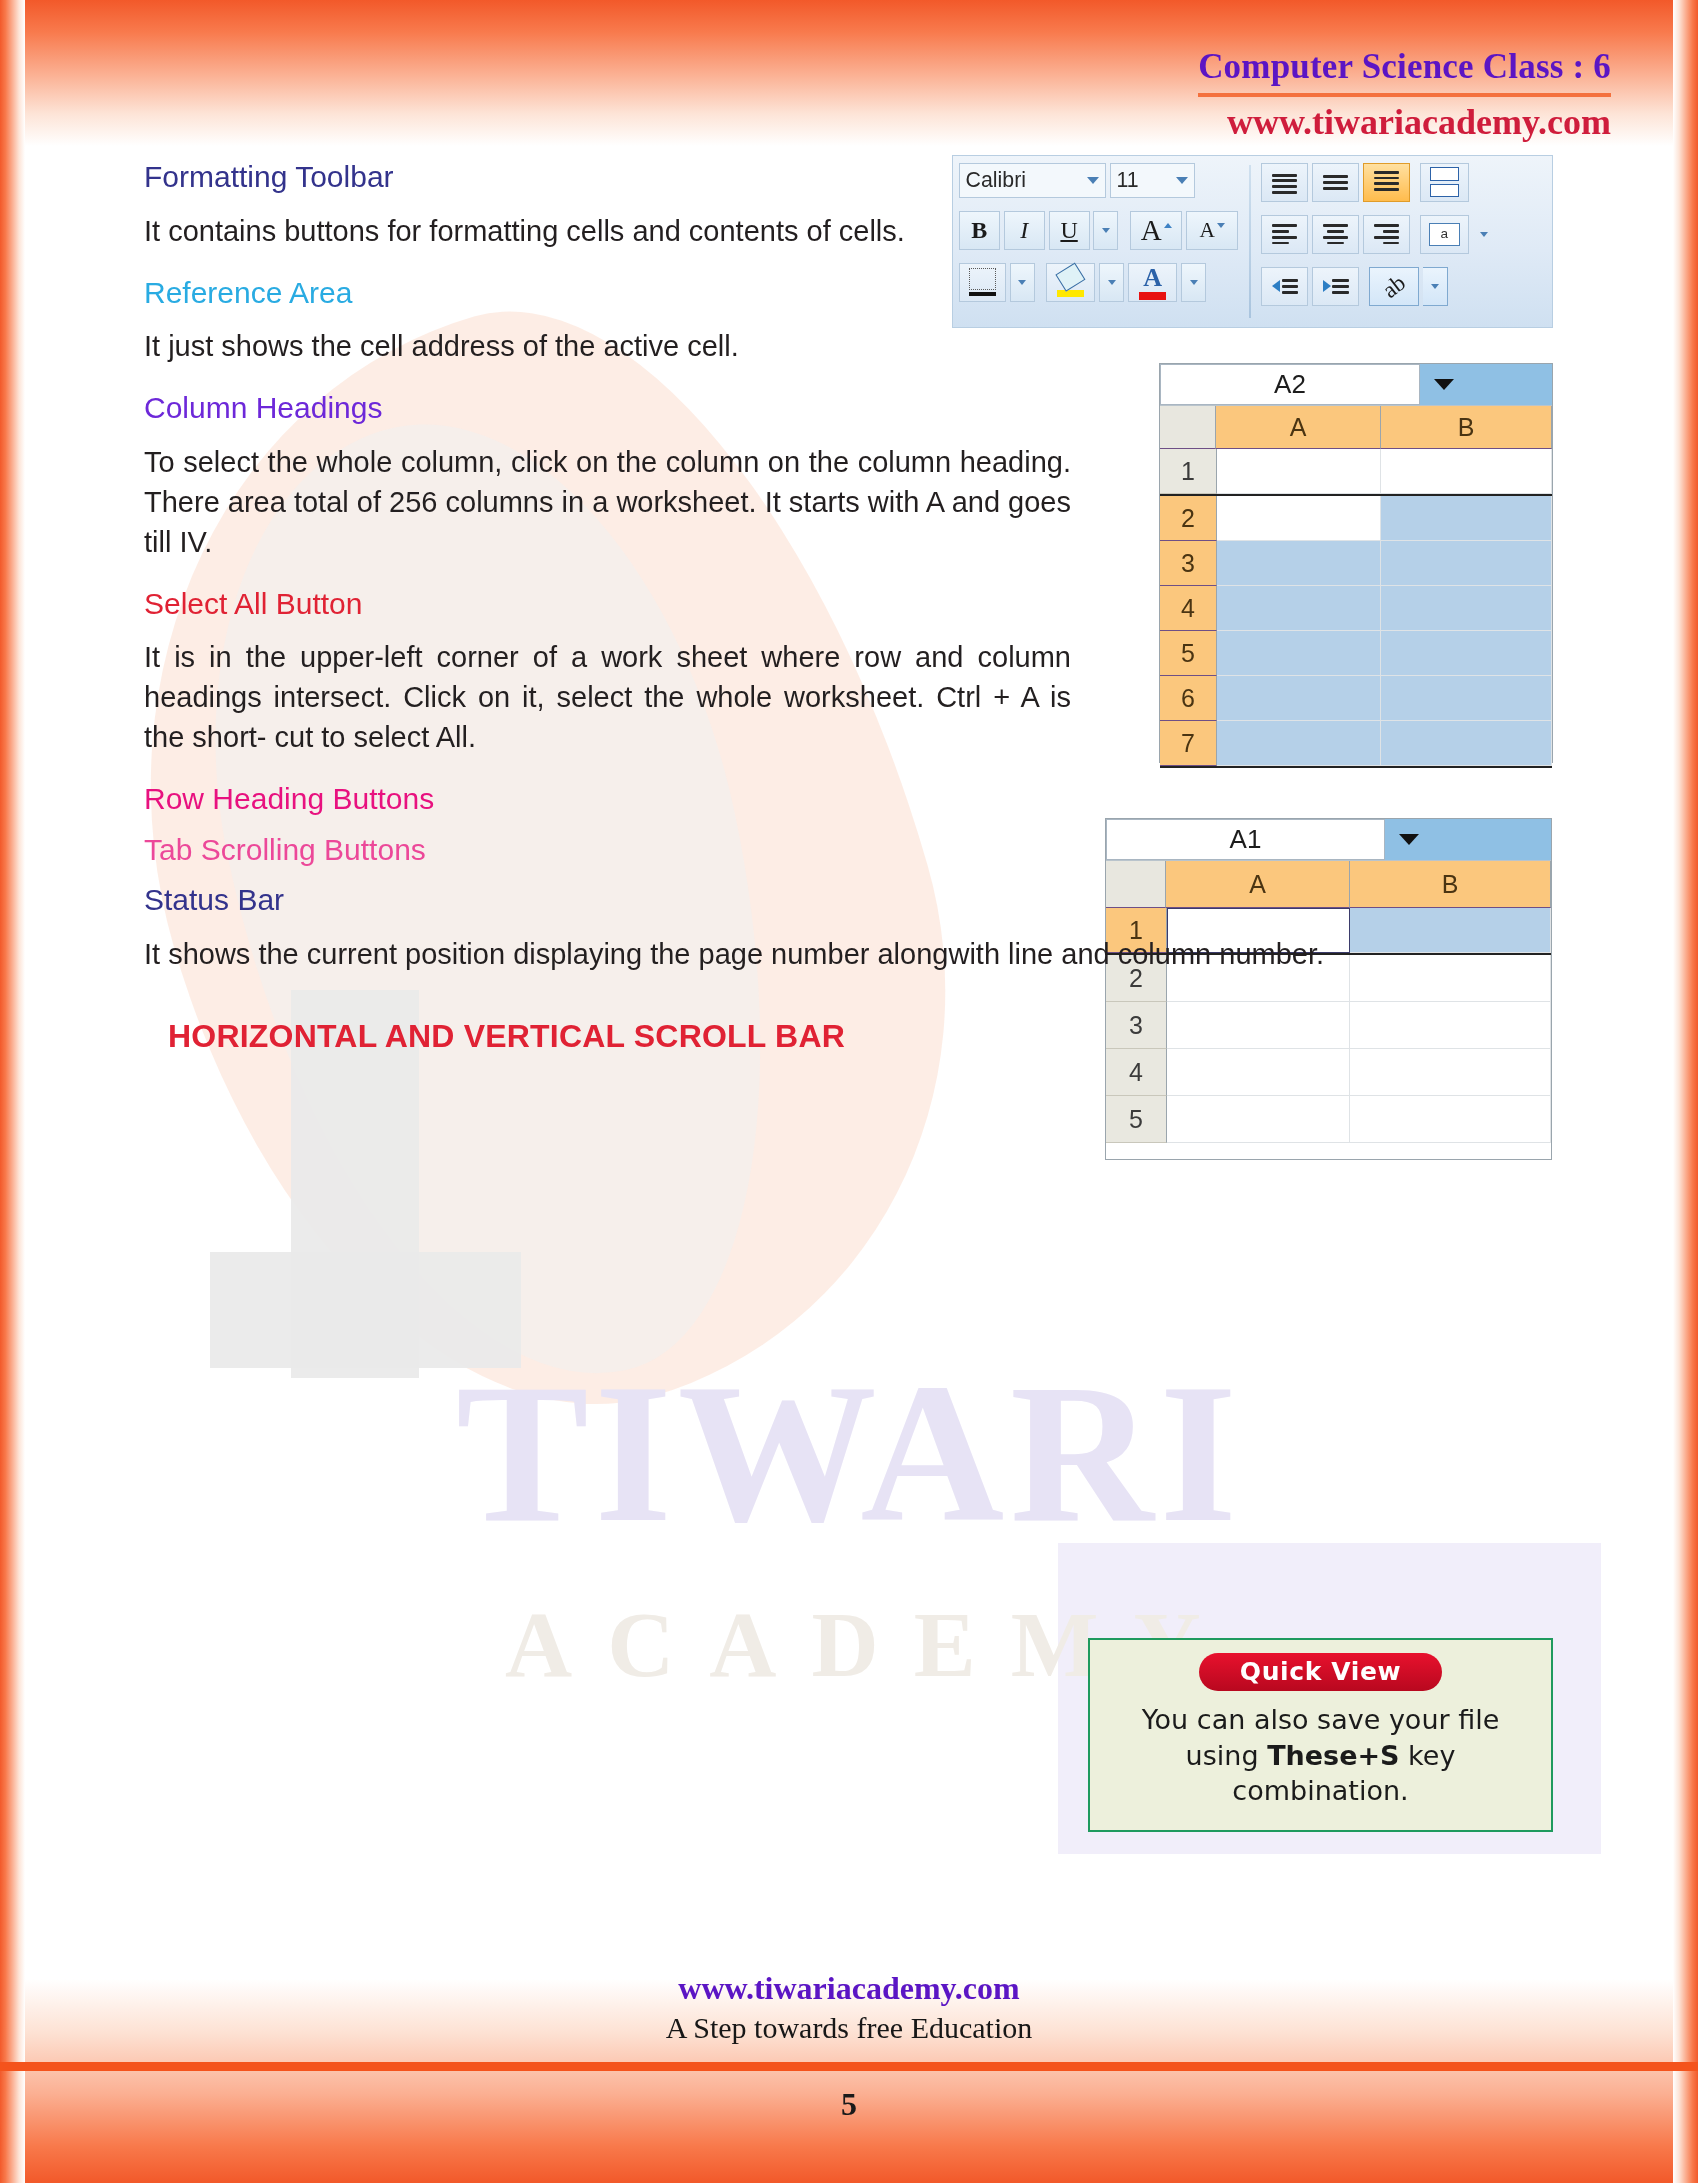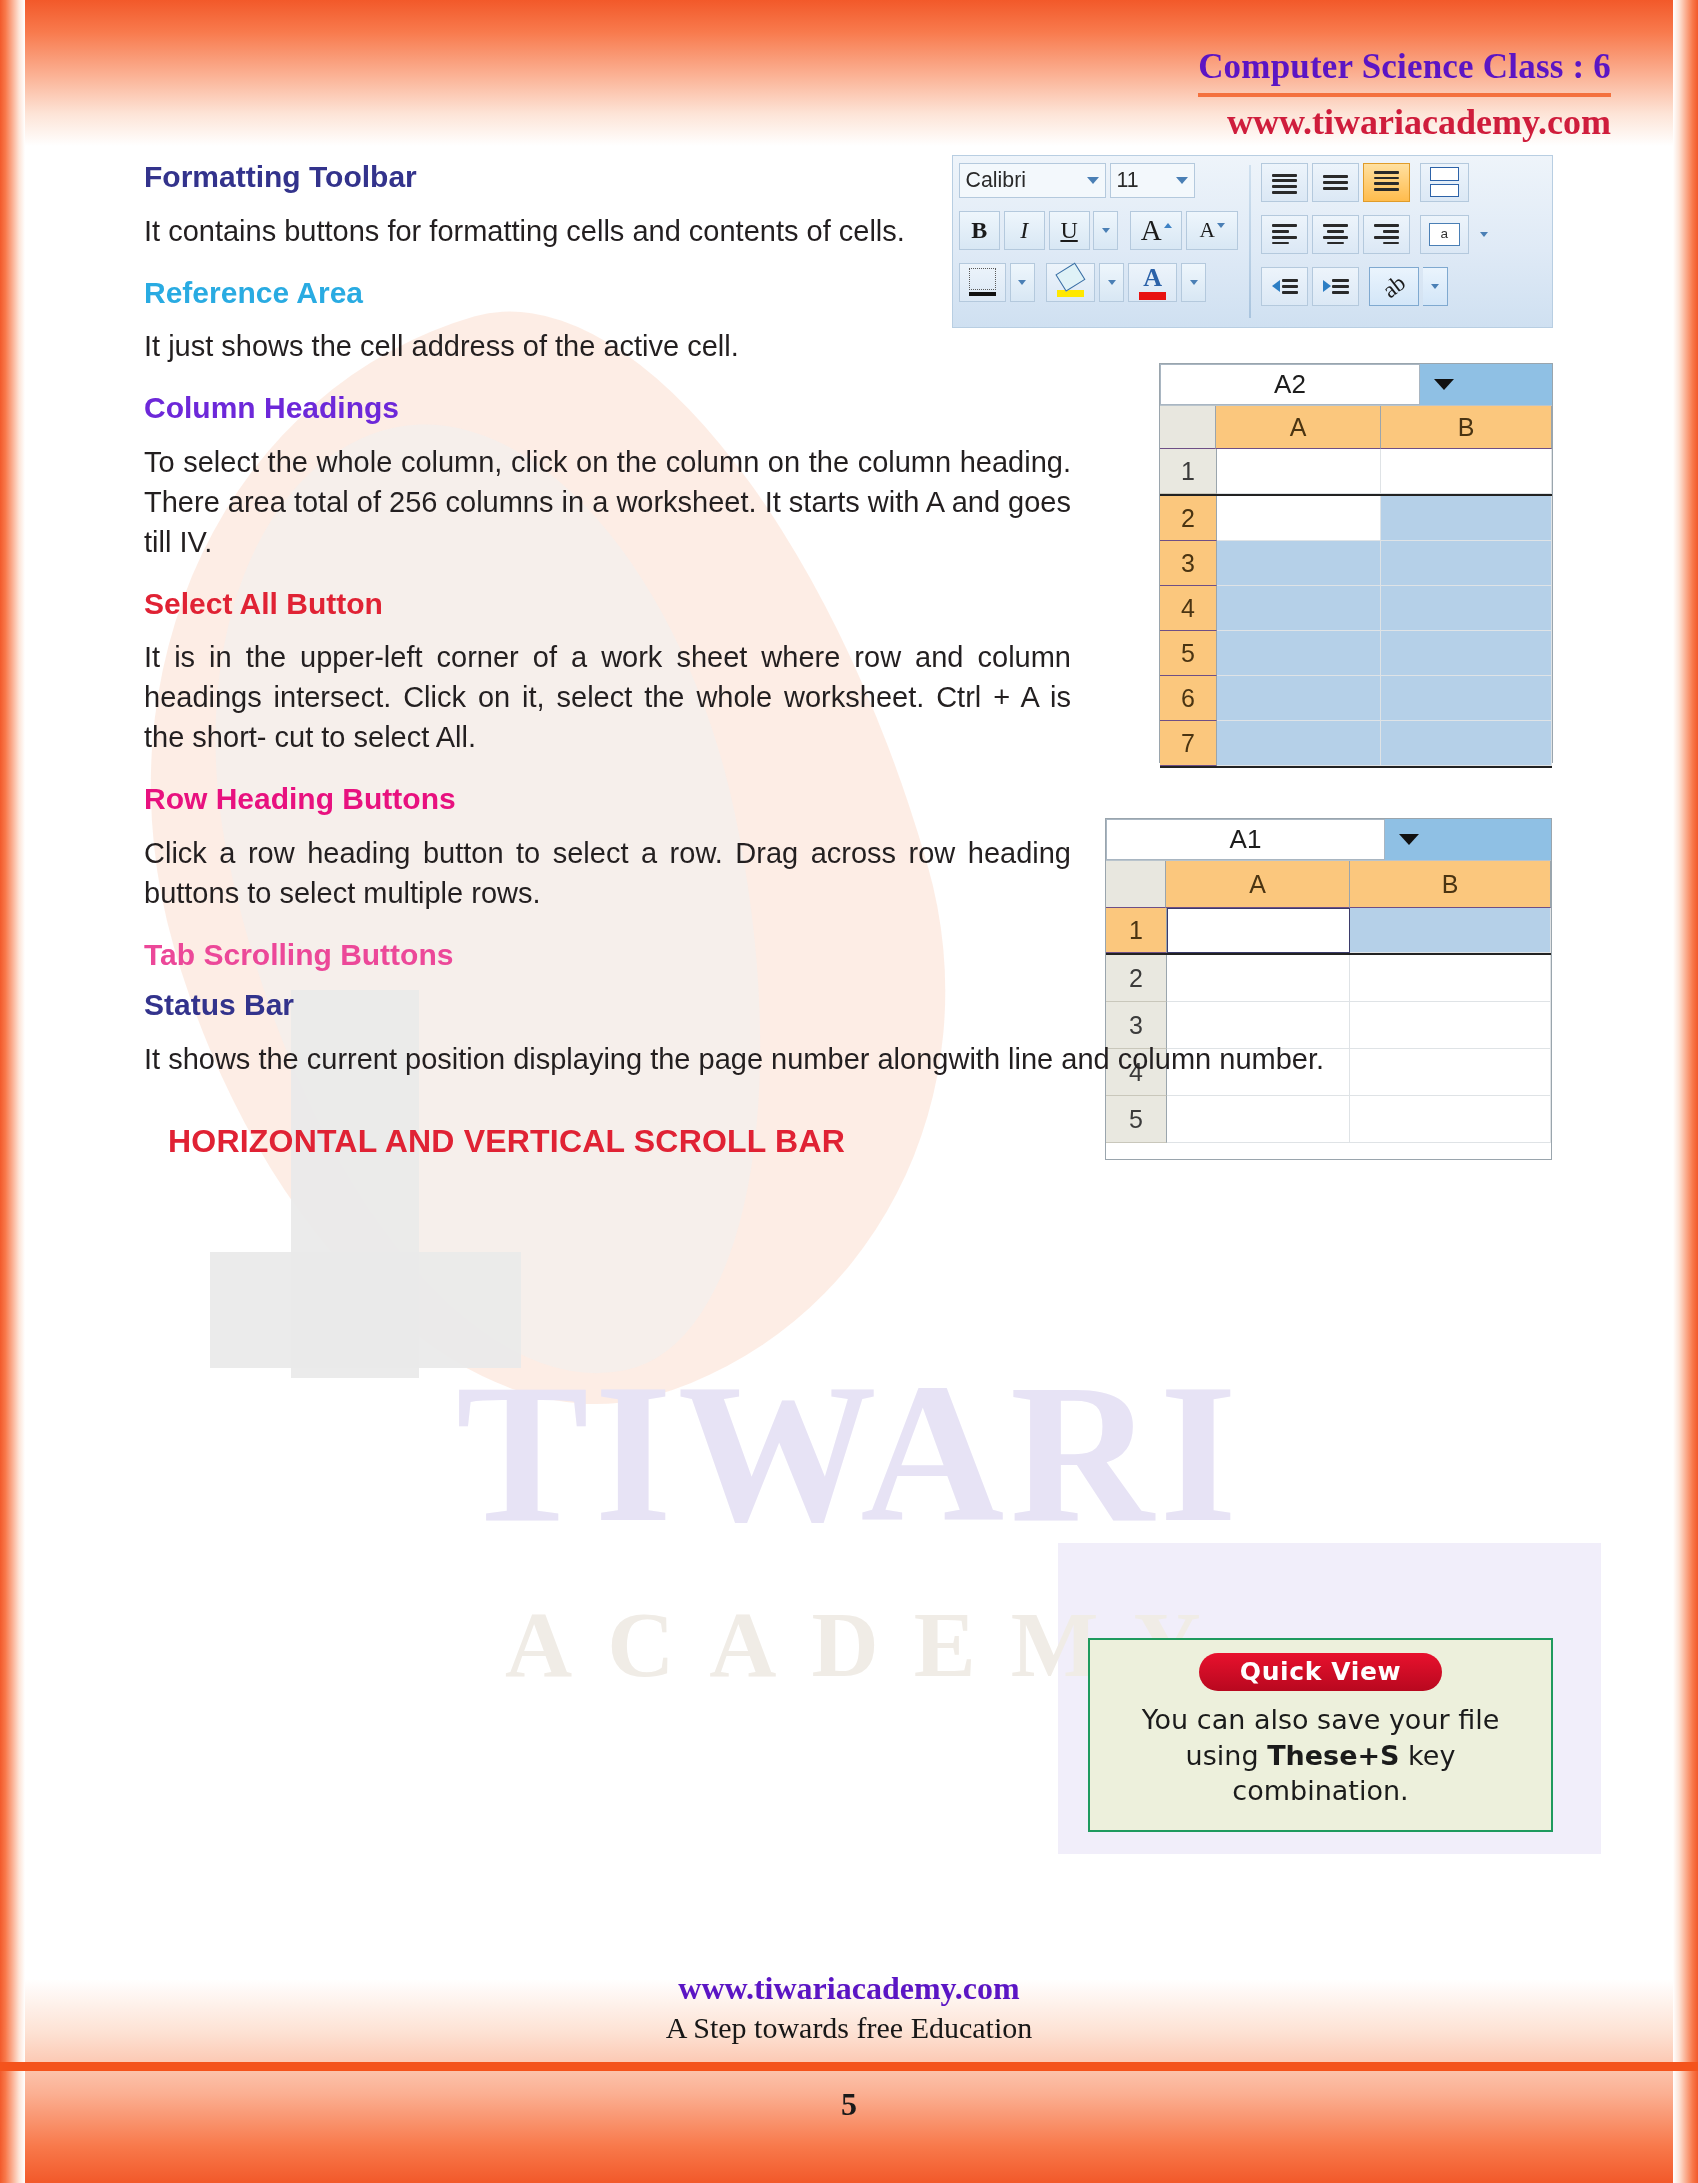--- a/index.html
+++ b/index.html
@@ -48,21 +48,21 @@
   .hdr-rule{height:3.9px;background:#f4713e;margin:5.8px 0 3.9px 0;width:100%;}
   .hdr-url{font-family:"Liberation Serif",serif;font-weight:700;font-size:36px;
     color:#cf1d3c;white-space:nowrap;}
 
   
   .content{position:absolute;left:144px;top:160px;width:1412px;}
   .col-text{width:927px;}
   .col-text.narrow{width:912px;margin-left:24px;}
   .col-wide{width:1412px;}
 
-  h3.sec{font-size:30px;font-weight:700;margin:0 0 17.5px 0;line-height:1.1;}
+  h3.sec{font-size:30px;font-weight:400;margin:0 0 17.5px 0;line-height:1.1;}
   h3.big{font-size:32px;font-weight:700;margin:0 0 21.3px 0;letter-spacing:0.2px;}
   p.body{font-size:29px;line-height:1.38;margin:0 0 25px 0;color:#231f20;
     text-align:justify;}
   p.body.last{margin-bottom:21.3px;}
   .sp{height:19.4px;}
 
   
   .toolbar{position:absolute;left:952px;top:155px;width:601px;height:173px;
     background:linear-gradient(to bottom,#eef4fa 0%,#dfeaf6 55%,#cfe0f1 100%);
     border:1px solid #b8cee2;box-sizing:border-box;
@@ -427,21 +427,20 @@
       <p class="body">To select the whole column, click on the column on the column heading. There area total of 256 columns in a worksheet. It starts with A and goes till IV.</p>
     </div>
 
     <div class="col-text">
       <h3 class="sec" style="color:#e02234">Select All Button</h3>
       <p class="body">It is in the upper-left corner of a work sheet where row and column headings intersect. Click on it, select the whole worksheet. Ctrl + A is the short- cut to select All.</p>
     </div>
 
     <div class="col-text">
       <h3 class="sec" style="color:#e8117f">Row Heading Buttons</h3>
-      <p class="body">Click a row heading button to select a row. Drag across row heading buttons to select multiple rows.</p>
     </div>
 
     <div class="col-wide">
       <h3 class="sec" style="color:#ec4899">Tab Scrolling Buttons</h3>
     </div>
 
     <div class="col-wide">
       <h3 class="sec" style="color:#33338c">Status Bar</h3>
       <p class="body">It shows the current position displaying the page number alongwith line and column number.</p>
     </div>

